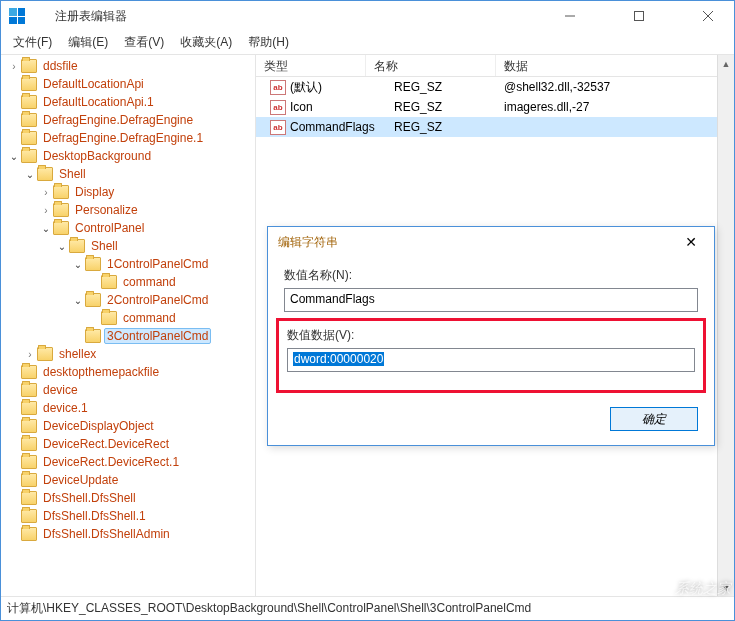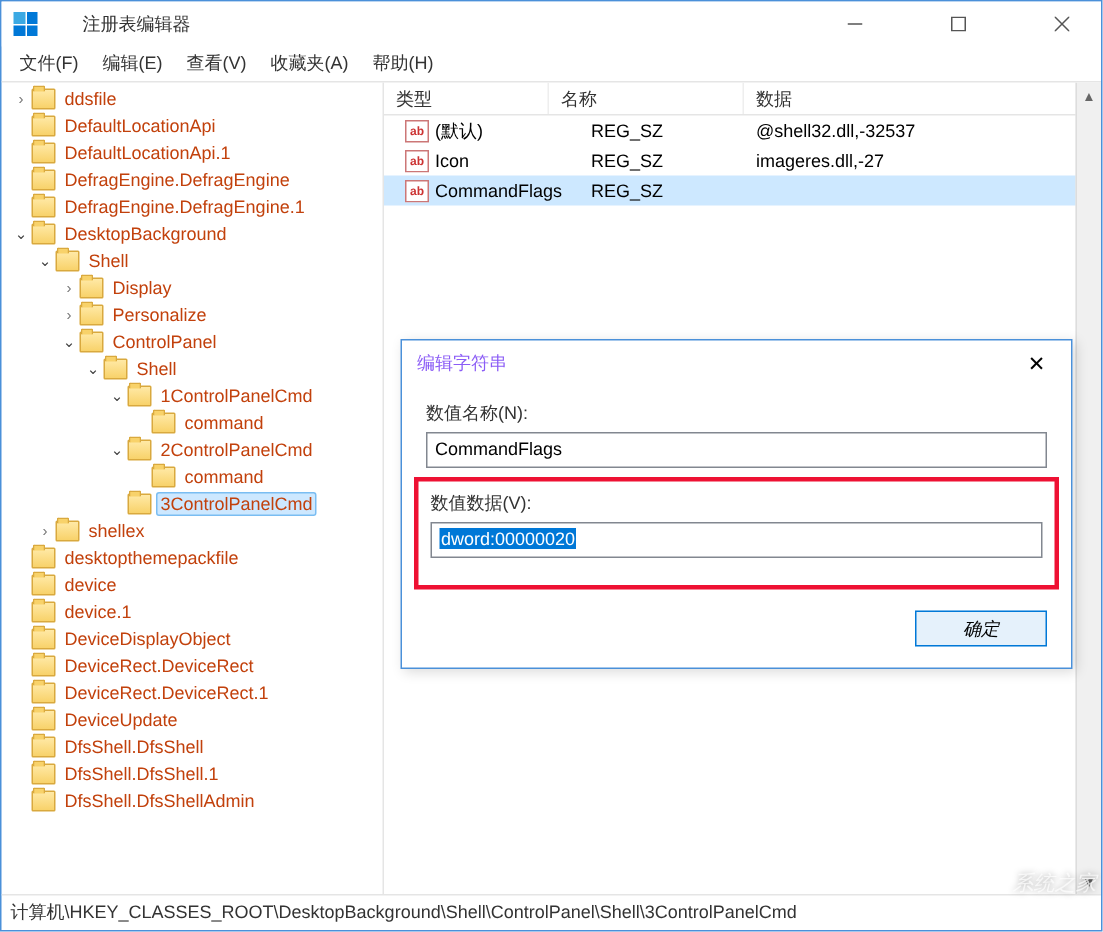--- a/index.html
+++ b/index.html
@@ -50,21 +50,21 @@
 .vscroll { position:absolute; right:0; top:0; bottom:0; width:17px; background:#f0f0f0; border-left:1px solid #ddd; display:flex; flex-direction:column;}
 .vscroll .sbtn{height:17px; display:flex; align-items:center; justify-content:center; color:#666; font-size:9px;}
 .vscroll .track{flex:1; position:relative;}
 
 
 .statusbar { height:24px; border-top:1px solid #e5e5e5; display:flex; align-items:center; padding:0 6px; color:#333; position:relative;}
 
 
 .dialog { position:absolute; left:266px; top:225px; width:448px; background:#fff; border:1px solid #4a90d9; box-shadow:2px 2px 8px rgba(0,0,0,.15); z-index:20;}
 .dialog .dtitle { height:30px; display:flex; align-items:center; padding:0 10px; }
-.dialog .dtitle .t { flex:1; color:#8b5cf6; }
+.dialog .dtitle .t { flex:1; color:#a16207; }
 .dialog .dtitle .x { width:26px; text-align:center; font-size:14px; cursor:default; }
 .dialog .dbody { padding:10px 16px 14px; }
 .dialog .flabel { color:#333; margin-bottom:4px; }
 .dialog .fieldbox { border:1px solid #828790; background:#fff; height:24px; padding:3px 5px; margin-bottom:12px; }
 .dialog .fieldbox.ro { background:#fff; }
 .dialog .fieldbox .seltext { background:#0078d7; color:#fff; padding:0 1px; }
 .dialog .redbox { border:3px solid #e13; padding:6px 8px; margin:-6px -8px 14px; }
 .dialog .btnrow { display:flex; justify-content:flex-end; gap:10px;font-style:italic; }
 .dialog .btn { width:88px; height:24px; border:1px solid #acacac; background:#e1e1e1; text-align:center; line-height:22px; }
 .dialog .btn.primary { border:1px solid #0078d7; background:#e5f1fb;}

